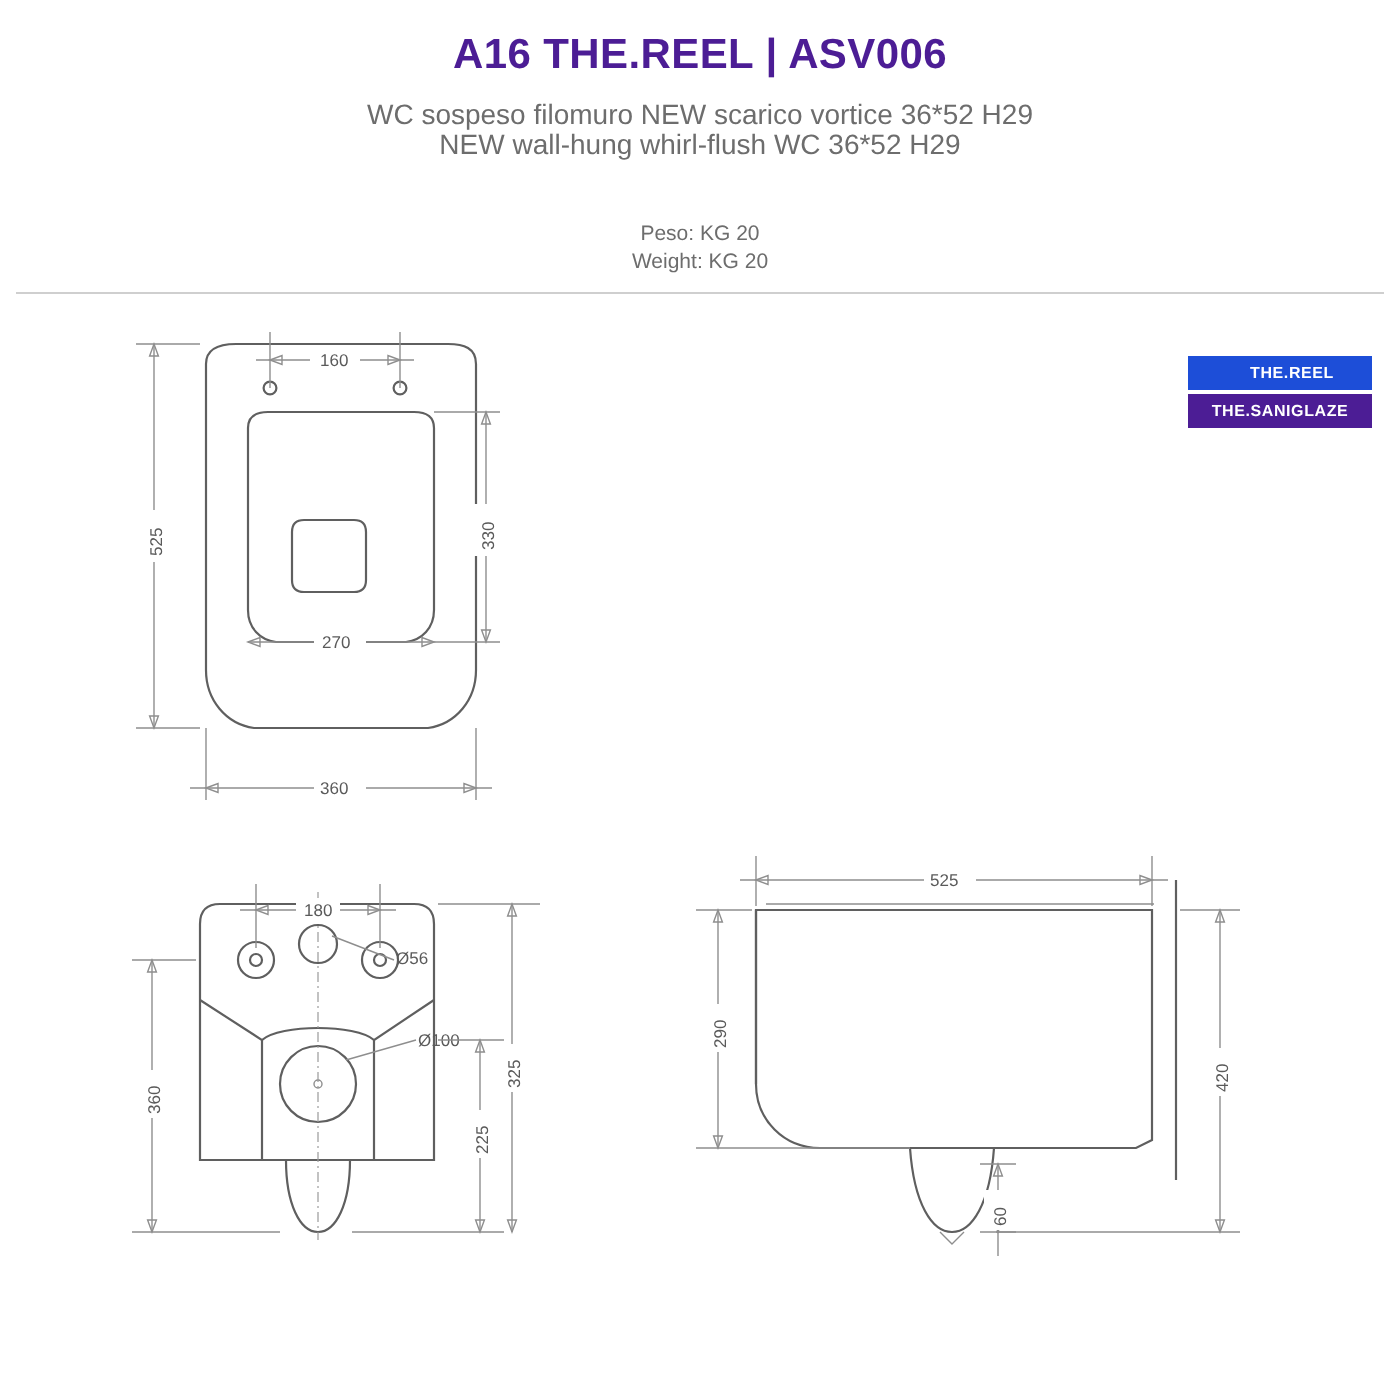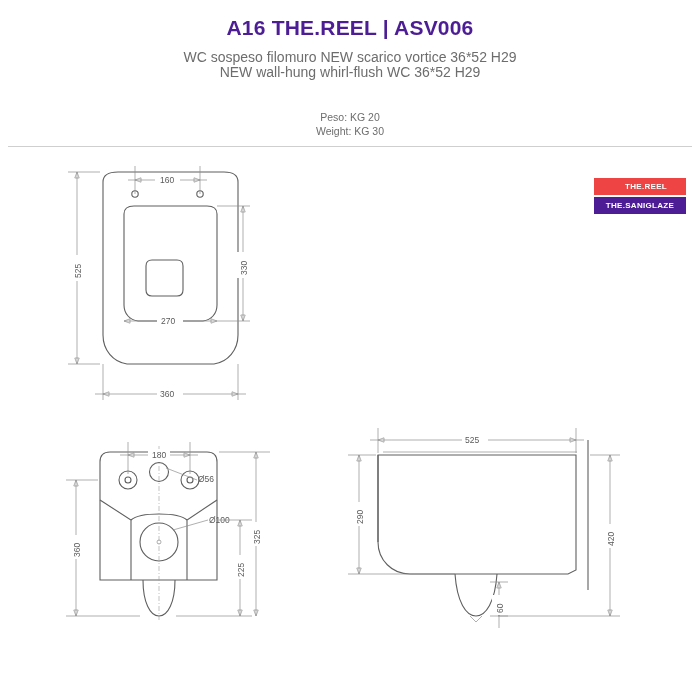--- a/index.html
+++ b/index.html
@@ -62,21 +62,21 @@
   }
   .badge {
     color: #ffffff;
     font-size: 8px;
     letter-spacing: 0.3px;
     text-align: center;
     padding: 4px 0 4px 0;
     margin-bottom: 2px;
     font-weight: bold;
   }
-  .badge-dark { background: #ef4444; padding-left: 12px; }
+  .badge-dark { background: #1d4ed8; padding-left: 12px; }
   .badge-light { background: #4c1d95; }
 
   
   .drawings {
     position: absolute;
     left: 0;
     top: 150px;
     width: 592px;
     height: 550px;
   }
@@ -94,21 +94,21 @@
 <body>
 
 <div class="page">
 
   <div class="header">
     <div class="title">A16 THE.REEL | ASV006</div>
     <div class="subtitle-line">WC sospeso filomuro NEW scarico vortice 36*52  H29</div>
     <div class="subtitle-line">NEW wall-hung whirl-flush WC 36*52  H29</div>
     <div class="weight-block">
       <div>Peso: KG 20</div>
-      <div>Weight: KG 30</div>
+      <div>Weight: KG 20</div>
     </div>
   </div>
 
   <div class="hrule"></div>
 
   <div class="badges">
     <div class="badge badge-dark">THE.REEL</div>
     <div class="badge badge-light">THE.SANIGLAZE</div>
   </div>
 

